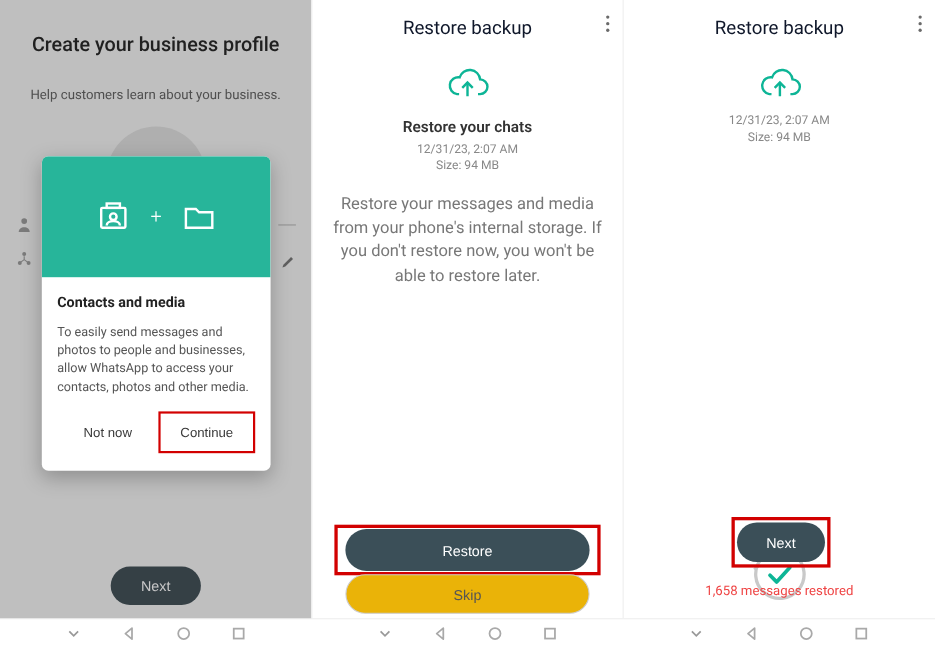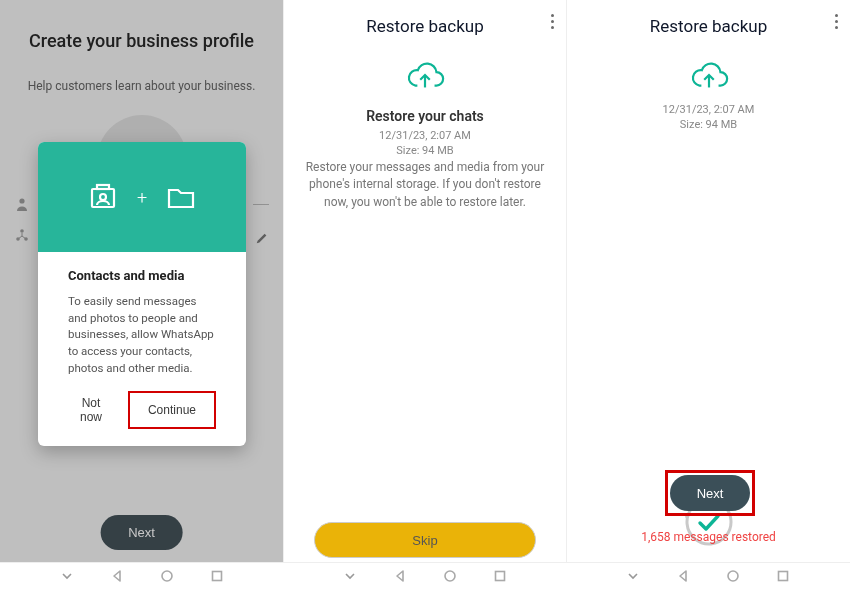--- a/index.html
+++ b/index.html
@@ -19,40 +19,40 @@
   .bg-left-icons { position:absolute; left:14px; top:196px; display:flex; flex-direction:column; gap:16px; }
   .bg-left-icons svg { width:16px; height:16px; fill:#9e9e9e; }
   .bg-next { position:absolute; bottom:12px; left:50%; transform:translateX(-50%); background:#445259; color:#fff; font-size:13px; border:none; border-radius:22px; padding:10px 28px; }
   .dim-overlay { position:absolute; inset:0; background:rgba(0,0,0,0.22); }
 
   
   .dialog { position:absolute; left:38px; top:142px; width:208px; background:#fff; border-radius:6px; box-shadow:0 6px 18px rgba(0,0,0,0.25); overflow:hidden; }
   .dialog-hdr { background:#27b59a; height:110px; display:flex; align-items:center; justify-content:center; gap:18px; color:#fff; }
   .dialog-hdr .plus { font-size:18px; font-weight:300; }
   .dialog-hdr svg { width:32px; height:32px; fill:none; stroke:#fff; stroke-width:2.2; }
-  .dialog-body { padding:16px 30px 10px; }
+  .dialog-body { padding:16px 14px 10px; }
   .dialog-title { font-size:13px; font-weight:700; color:#222; margin-bottom:10px; }
   .dialog-text { font-size:11.5px; color:#555; line-height:1.45; margin-bottom:14px; }
   .dialog-actions { display:flex; justify-content:flex-end; gap:14px; align-items:center; padding-bottom:6px; }
   .dlg-btn { font-size:12px; color:#3a3a3a; cursor:pointer; border:none; background:none; padding:6px 10px; }
   .dlg-btn.primary { font-weight:500; }
   .red-box1 { border:2px solid #d20000; padding:4px 8px; }
 
   
   .appbar { display:flex; align-items:center; justify-content:center; height:52px; position:relative; }
   .appbar-title { font-size:17px; color:#0f172a; }
   .kebab { position:absolute; right:12px; top:14px; display:flex; flex-direction:column; gap:3px; }
   .kebab span { width:3px; height:3px; background:#6a6a6a; border-radius:50%; }
 
   .cloud-wrap { text-align:center; margin-top:6px; }
   .cloud-wrap svg { width:42px; height:36px; stroke:#0db596; fill:none; stroke-width:2.3; }
 
   .sec-title { text-align:center; font-size:14px; font-weight:600; color:#333; margin-top:10px; }
   .sec-meta { text-align:center; font-size:11px; color:#888; margin-top:4px; line-height:1.4; }
-  .sec-desc { text-align:center; font-size:12px; color:#777; padding:0 18px; margin-top:0; line-height:1.45; }
+  .sec-desc { text-align:center; font-size:15px; color:#777; padding:0 18px; margin-top:16px; line-height:1.45; }
 
   .btn-pill { display:block; margin:0 auto; background:#3b4f58; color:#fff; border:none; border-radius:24px; font-size:13px; cursor:pointer; }
   .btn-restore { width:222px; height:38px; }
   .btn-outline { display:block; margin:8px auto 0; width:222px; height:36px; border:1px solid #ccc; color:#555; background:#eab308; border-radius:22px; font-size:13px; }
   .red-frame { border:3px solid #d20000; padding:2px; position:absolute; }
   .red-frame.rf2 { left:20px; bottom:39px; width:242px; height:46px; display:flex; align-items:center; justify-content:center; }
   .skip-wrap { position:absolute; bottom:4px; left:0; right:0; }
 
   .spinner-check { width:56px; height:56px; margin:0 auto 10px; position:relative; }
   .spinner-check svg { width:56px; height:56px; }
@@ -150,20 +150,23 @@
           <path d="M17 22l5-5 5 5"></path>
         </svg>
     </div>
     <div class="sec-title">Restore your chats</div>
     <div class="sec-meta">
       <span>12/31/23, 2:07 AM</span><br>
       <span>Size: 94 MB</span>
     </div>
     <div class="sec-desc">Restore your messages and media from your phone's internal storage. If you don't restore now, you won't be able to restore later.</div>
 
+    <div class="red-frame rf2">
+      <button class="btn-pill btn-restore">Restore</button>
+    </div>
     <div class="skip-wrap">
       <button class="btn-outline">Skip</button>
     </div>
   </div>
 
   <div class="panel panel3">
     <div class="appbar">
       <span class="appbar-title">Restore backup</span>
       <div class="kebab">
           <span></span>

